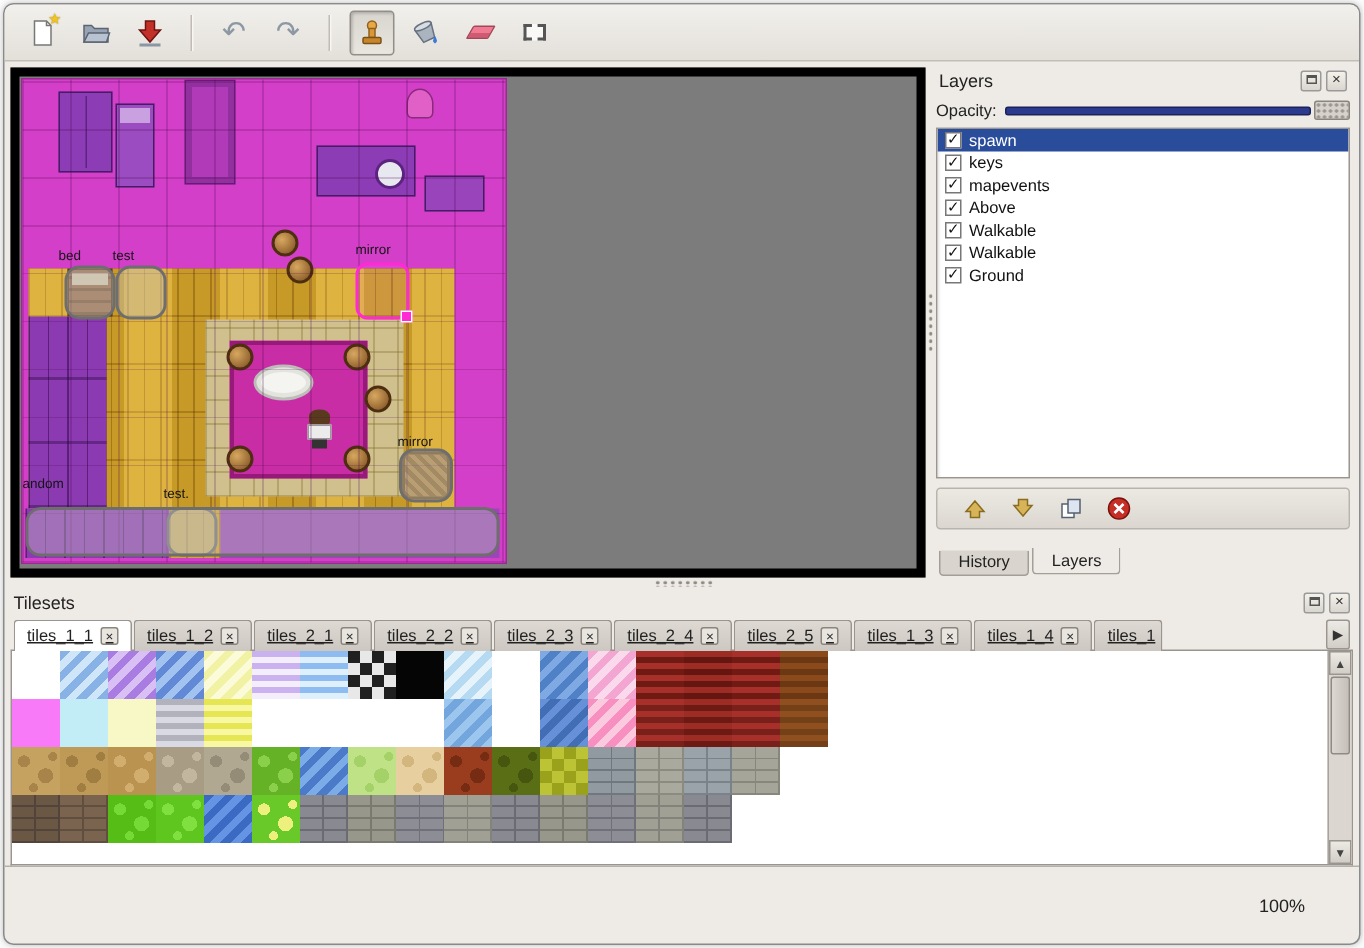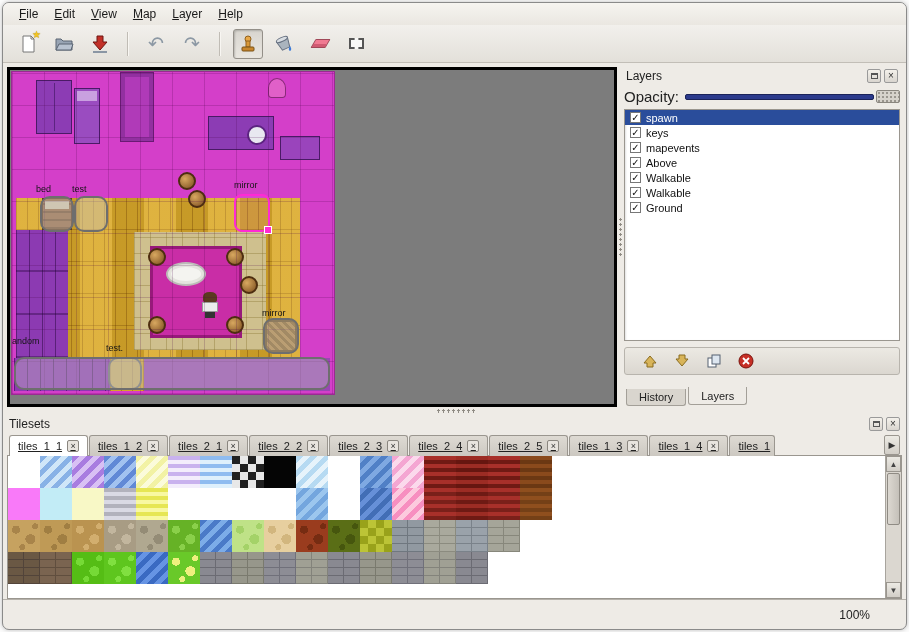--- a/index.html
+++ b/index.html
@@ -21,21 +21,21 @@
         display:flex; align-items:center; justify-content:center; position:relative; }
   .tb.pressed { border:1px solid #938f88; background:linear-gradient(#d8d5cf,#e9e6e0); box-shadow:inset 1px 1px 2px rgba(0,0,0,.2); }
   .tb .star { position:absolute; top:-1px; right:1px; font-size:10px; color:#f2c422; text-shadow:0 0 1px #8a6a00; }
   .arrow-glyph { font-size:19px; color:#8c98a4; line-height:18px; }
   .eraser-shape { width:15px; height:9px; background:#f07a92; border:1px solid #a04858; transform:skewX(-30deg);
                   box-shadow:inset 0 -3px 0 #d05a72; border-radius:1px; }
   .select-shape { width:15px; height:11px; border:2px dashed #555; background:rgba(255,255,255,.7); }
   .tb-sep { width:2px; height:24px; border-left:1px solid #c0bcb5; border-right:1px solid #f8f6f2; margin:0 6px; }
   
   .mainrow { flex:0 0 344px; display:flex; padding:4px 4px 0 4px; }
-  .mapview { flex:1; position:relative; background:#7c7c7c; border:3px solid #000000; overflow:hidden; }
+  .mapview { flex:1; position:relative; background:#7c7c7c; border:6px solid #000000; overflow:hidden; }
   #map { position:absolute; left:2px; top:2px; width:322px; height:322px; background:#d43fc9; overflow:hidden;
          box-shadow:0 0 0 1px #9a2a92; }
   .mf { position:absolute; }
   .floor { left:4px; top:126px; width:284px; height:160px; background-color:#d6a62a;
     background-image:
       repeating-linear-gradient(90deg, rgba(255,224,140,0.22) 0 32px, rgba(0,0,0,0.07) 32px 64px),
       repeating-linear-gradient(90deg, rgba(110,60,0,0.35) 0 1px, transparent 1px 11px),
       repeating-linear-gradient(0deg, rgba(110,60,0,0.30) 0 1px, transparent 1px 32px); }
   .closet { left:4px; top:158px; width:52px; height:128px; background-color:#8c3ab2;
     background-image:
@@ -92,21 +92,21 @@
   .hsplit { height:8px; position:relative; }
   .hdots { position:absolute; left:48%; top:2px; width:40px; height:4px;
            background-image:radial-gradient(circle, #8f8b84 1px, transparent 1.3px); background-size:5px 3px; }
   
   .layers-panel { width:278px; display:flex; flex-direction:column; padding:0 2px 0 0; }
   .panel-title { height:18px; display:flex; align-items:center; justify-content:space-between; font-size:12px; color:#222; padding:0 2px; }
   .pt-btns { display:flex; gap:3px; }
   .pt-btn { width:14px; height:14px; border:1px solid #9a9a9a; border-radius:2px; background:linear-gradient(#f4f1eb,#d9d5cf);
             font-size:10px; line-height:12px; text-align:center; color:#333; }
   .float-glyph { display:inline-block; width:7px; height:6px; border:1px solid #555; border-top:2px solid #555; margin-top:2px; }
-  .opacity-row { display:flex; align-items:center; gap:6px; margin:3px 0 4px 0; font-size:15px; color:#222; }
+  .opacity-row { display:flex; align-items:center; gap:6px; margin:3px 0 4px 0; font-size:11px; color:#222; }
   .slider { flex:1; position:relative; height:15px; }
   .groove { position:absolute; left:0; right:26px; top:5px; height:6px; background:#2b3a8c; border:1px solid #1a2258; border-radius:2px; }
   .handle { position:absolute; right:0; top:1px; width:24px; height:13px; border:1px solid #8a867f; border-radius:2px;
             background-color:#d6d2cb; background-image:radial-gradient(circle, #9a968f 1px, transparent 1.2px); background-size:4px 4px; }
   #layer-list { flex:1; background:#fff; border:1px solid #9a968f; box-shadow:inset 1px 1px 2px rgba(0,0,0,.12); overflow:hidden; }
   .layer-row { height:15px; display:flex; align-items:center; padding-left:2px; font-size:11px; color:#111; }
   .layer-row.sel { background:#2a4d9b; color:#fff; }
   .cb { width:11px; height:11px; background:#fff; border:1px solid #777; font-size:10px; line-height:9px; text-align:center;
         color:#111; margin:0 5px 0 3px; flex:0 0 auto; }
   .layer-actions { margin-top:6px; height:28px; display:flex; align-items:center; gap:10px; padding:2px 14px;
@@ -157,28 +157,20 @@
   
   .statusbar { flex:1; display:flex; justify-content:flex-end; align-items:center; padding:0 36px 0 8px;
                font-size:12px; color:#222; border-top:1px solid #b5b1aa; }
 </style>
 </head>
 <body>
 
 <div class="screen">
   <div class="window">
 
-    <div id="menubar">
-        <span class="menu-item">File</span>
-        <span class="menu-item">Edit</span>
-        <span class="menu-item">View</span>
-        <span class="menu-item">Map</span>
-        <span class="menu-item">Layer</span>
-        <span class="menu-item">Help</span>
-      </div>
 
     <div class="toolbar">
       <button class="tb">
         <svg viewBox="0 0 20 20" width="20" height="20">
           <path d="M5 2 h8 l3 3 v13 h-11 z" fill="#ffffff" stroke="#777777"></path>
           <path d="M13 2 v3 h3" fill="none" stroke="#777777"></path>
         </svg>
         <span class="star">★</span>
       </button>
       <button class="tb">

